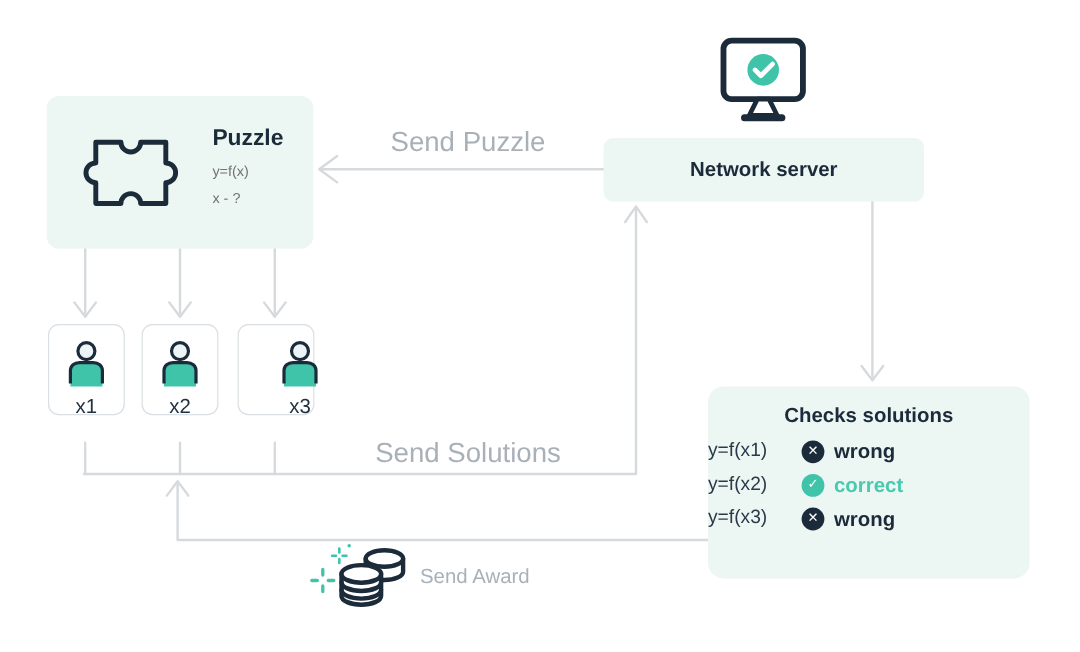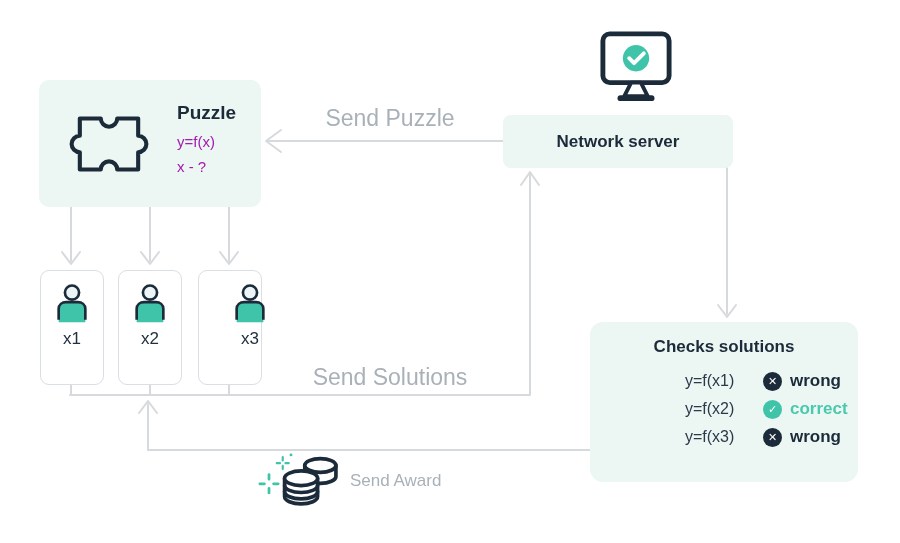--- a/index.html
+++ b/index.html
@@ -9,43 +9,43 @@
   }
   .flow{position:absolute;left:0;top:0;width:900px;height:543px;}
   .box{position:absolute;box-sizing:border-box;}
   .mint{background:#ecf6f3;border-radius:10px;}
 
   
   .puzzle-box{left:39px;top:80px;width:222px;height:127px;display:flex;align-items:center;padding:0 0 0 24px;}
   .puzzle-icon-wrap{width:92px;height:62px;flex:0 0 auto;}
   .puzzle-text{margin-left:22px;line-height:1;}
   .puzzle-title{font-size:19px;font-weight:700;color:#1c2b3a;margin-bottom:12px;}
-  .puzzle-line{font-size:15px;color:#a21caf;margin-bottom:10px;}
+  .puzzle-line{font-size:12px;color:#737373;margin-bottom:10px;}
 
   
-  .server-box{left:503px;top:115px;width:230px;height:53px;display:flex;align-items:center;justify-content:center;border-radius:8px;}
+  .server-box{left:503px;top:115px;width:267px;height:53px;display:flex;align-items:center;justify-content:center;border-radius:8px;}
   .server-label{font-size:17px;font-weight:600;color:#1c2b3a;}
   .monitor-wrap{position:absolute;left:597px;top:30px;width:78px;height:74px;}
 
   
   .flow-label{position:absolute;font-size:23px;color:#a9b1b8;}
   .lbl-send-puzzle{left:300px;top:105px;width:180px;text-align:center;}
   .lbl-send-solutions{left:300px;top:364px;width:180px;text-align:center;}
 
   
-  .worker{width:64px;height:115px;top:270px;background:#ffffff;border:1.5px solid #d9dfe3;border-radius:9px;
+  .worker{width:64px;height:76px;top:270px;background:#ffffff;border:1.5px solid #d9dfe3;border-radius:9px;
           display:flex;flex-direction:column;align-items:center;justify-content:flex-start;padding-top:11px;}
   .worker .wicon{width:40px;height:42px;}
   .worker .wlabel{font-size:17px;color:#22313f;margin-top:5px;}
   .w1{left:40px;} .w2{left:118px;} .w3{left:198px;padding-left:40px;}
 
   
   .checks-box{left:590px;top:322px;width:268px;height:160px;border-radius:13px;padding-top:15px;}
   .checks-title{text-align:center;font-size:17px;font-weight:700;color:#1c2b3a;margin-bottom:10px;}
-  .crow{display:flex;align-items:center;height:28px;padding-left:48px;margin-left:47px;}
+  .crow{display:flex;height:28px;}
   .crow .eq{font-size:16px;color:#2a3a4a;width:74px;}
   .badge{width:19px;height:19px;border-radius:50%;display:flex;align-items:center;justify-content:center;
          color:#ffffff;font-size:11px;font-weight:700;flex:0 0 auto;margin:0 8px 0 4px;line-height:1;}
   .badge.dark{background:#1c2b3a;}
   .badge.teal{background:#3fc4aa;}
   .crow .status{font-size:17px;font-weight:700;}
   .status.wrong{color:#1c2b3a;}
   .status.correct{color:#4ac9ae;}
 
   

